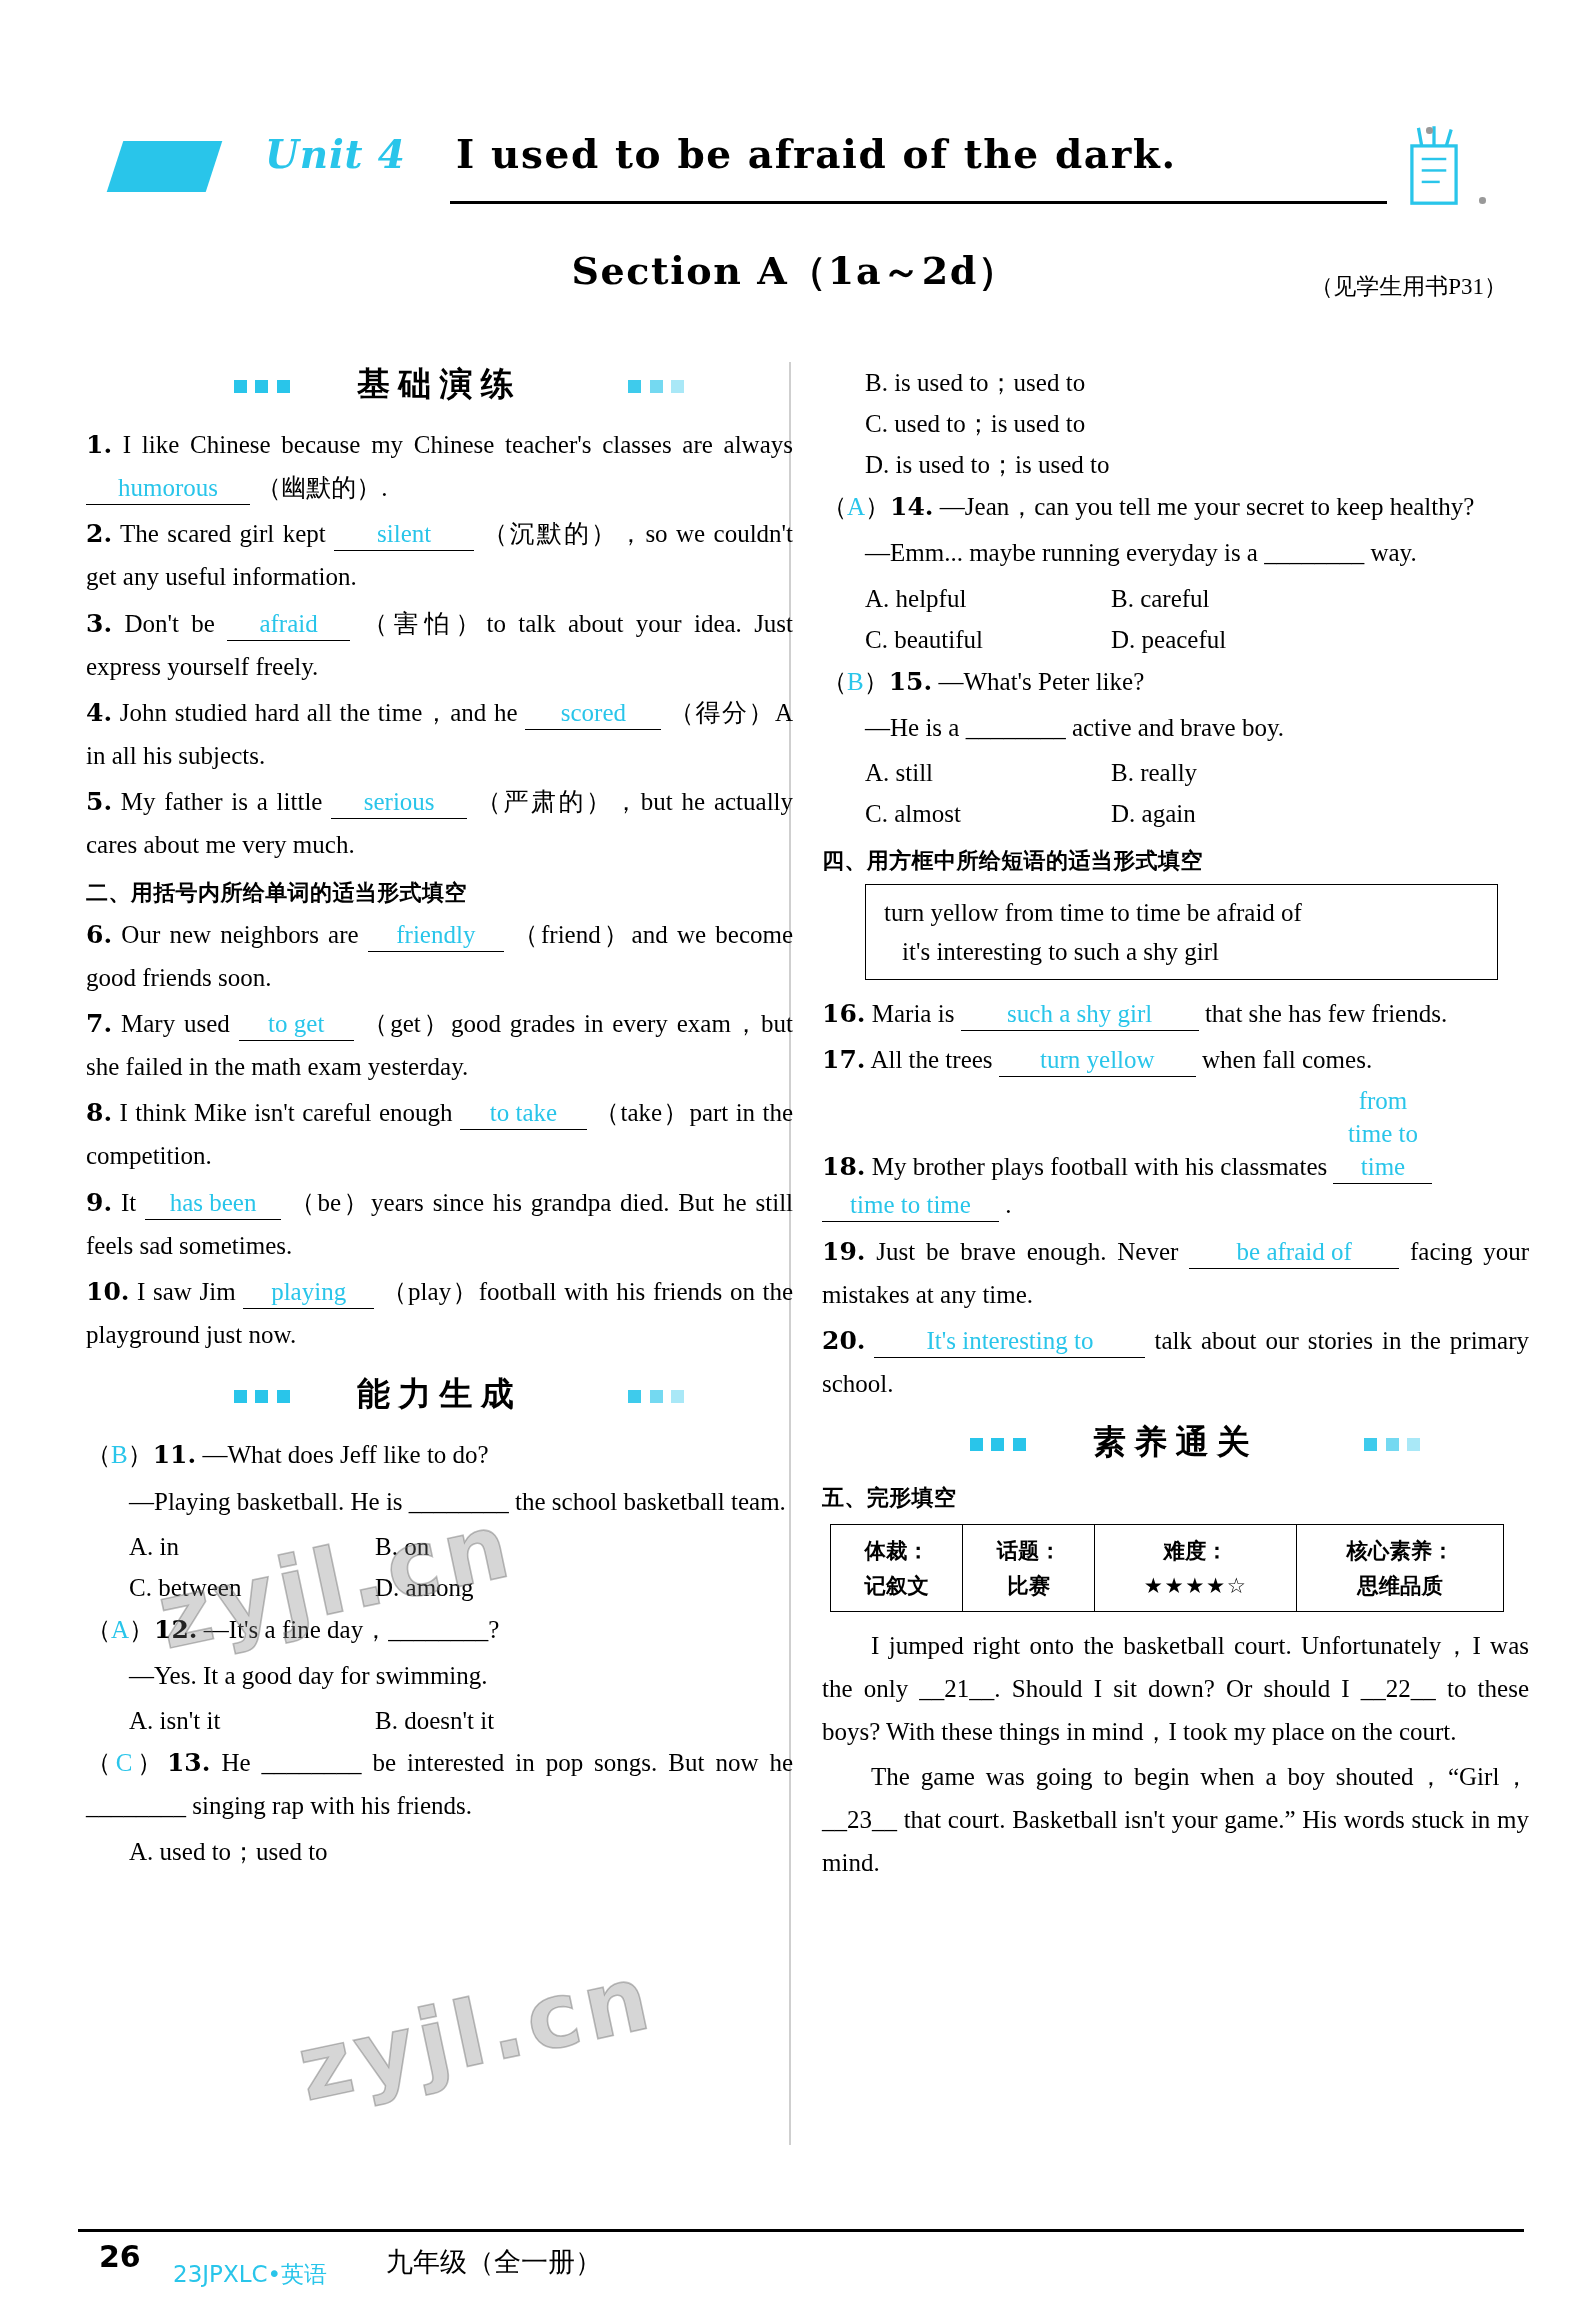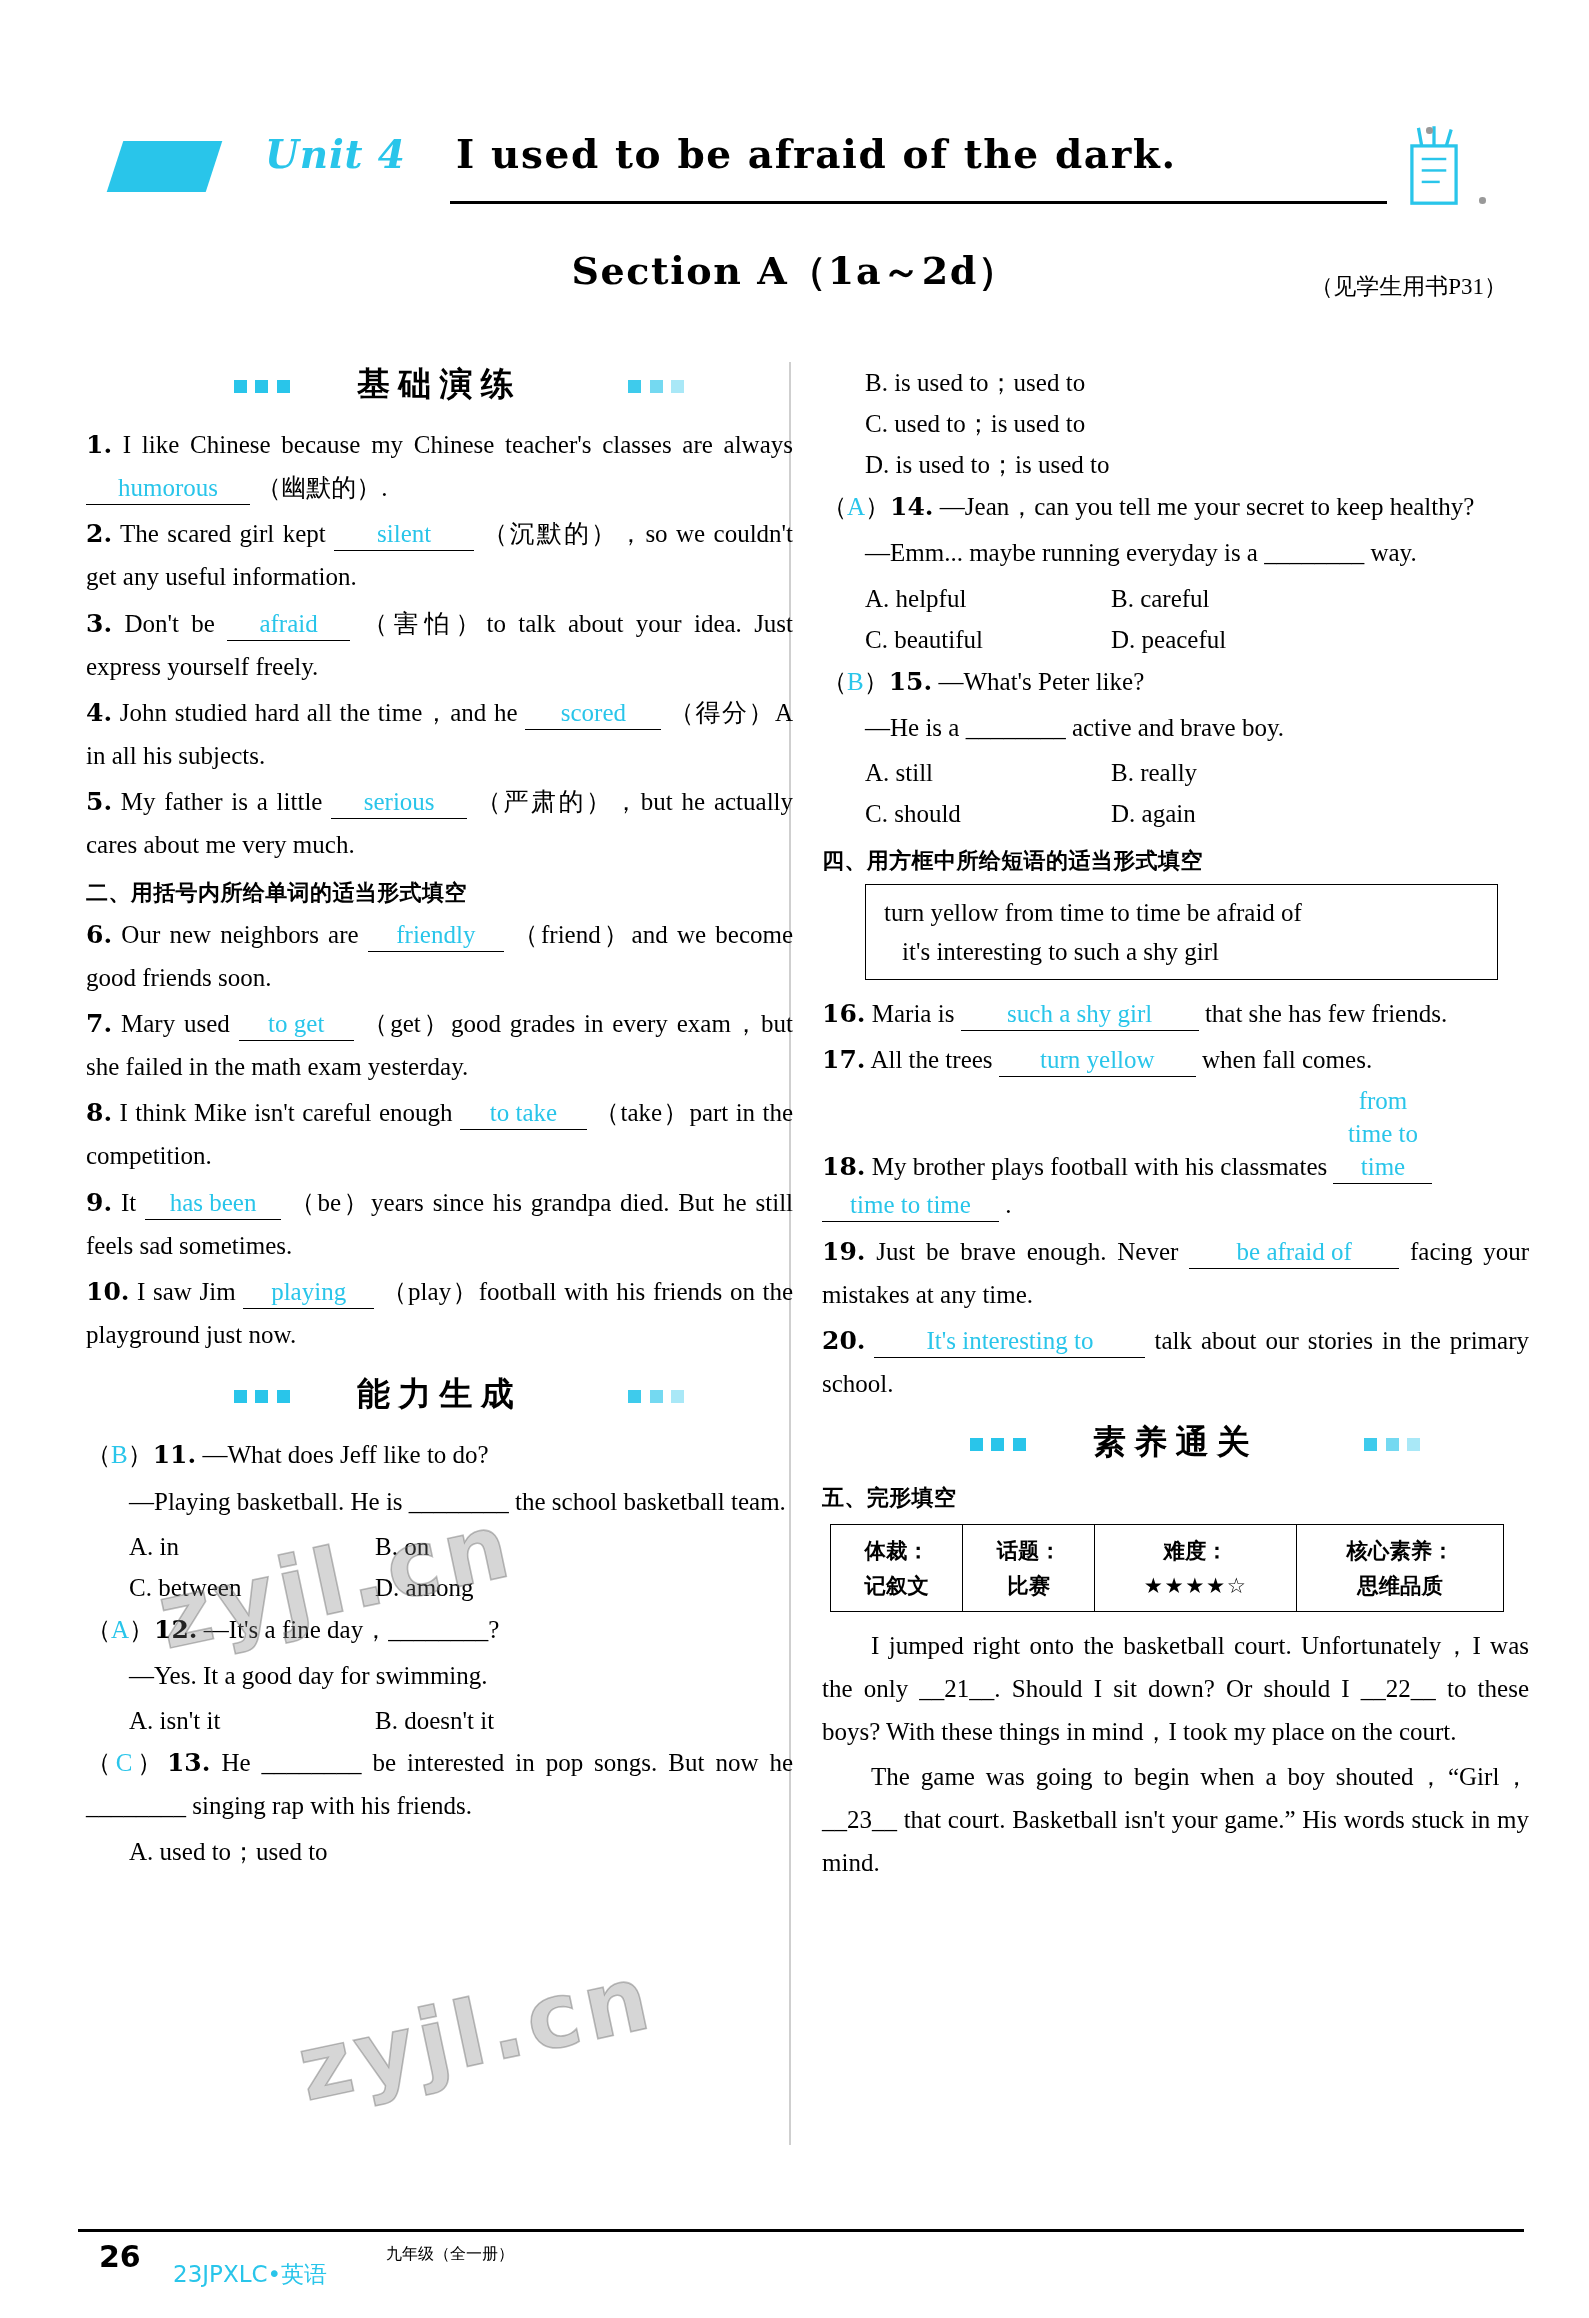--- a/index.html
+++ b/index.html
@@ -213,21 +213,21 @@
   }
   .footer-code {
     position:absolute; left:173px; top:30px;
     font-family:"DejaVu Sans", sans-serif;
     font-size:23px;
     color:#29c5ea;
   }
   .footer-grade {
     position:absolute; left:386px; top:15px;
     font-family:"DejaVu Sans", sans-serif;
-    font-size:16px;
+    font-size:27px;
   }
 
   
   .wm {
     position:absolute;
     font-family:"DejaVu Sans", sans-serif;
     font-weight:bold;
     font-size:90px;
     color:rgba(120,120,120,0.30);
     -webkit-text-stroke:1.6px rgba(110,110,110,0.45);
@@ -433,21 +433,21 @@
       <span>—What's Peter like?</span>
     </div>
     <div class="q indent">
       <span>—He is a ________ active and brave boy.</span>
     </div>
     <div class="choices indent">
       <span class="c1">A. still</span>
       <span class="c2">B. really</span>
     </div>
     <div class="choices indent">
-      <span class="c1">C. should</span>
+      <span class="c1">C. almost</span>
       <span class="c2">D. again</span>
     </div>
 
     <div class="subhead">四、用方框中所给短语的适当形式填空</div>
 
     <div class="phrase-box">
       <div>turn yellow   from time to time   be afraid of</div>
       <div style="padding-left:18px">it's interesting to   such a shy girl</div>
     </div>
 

